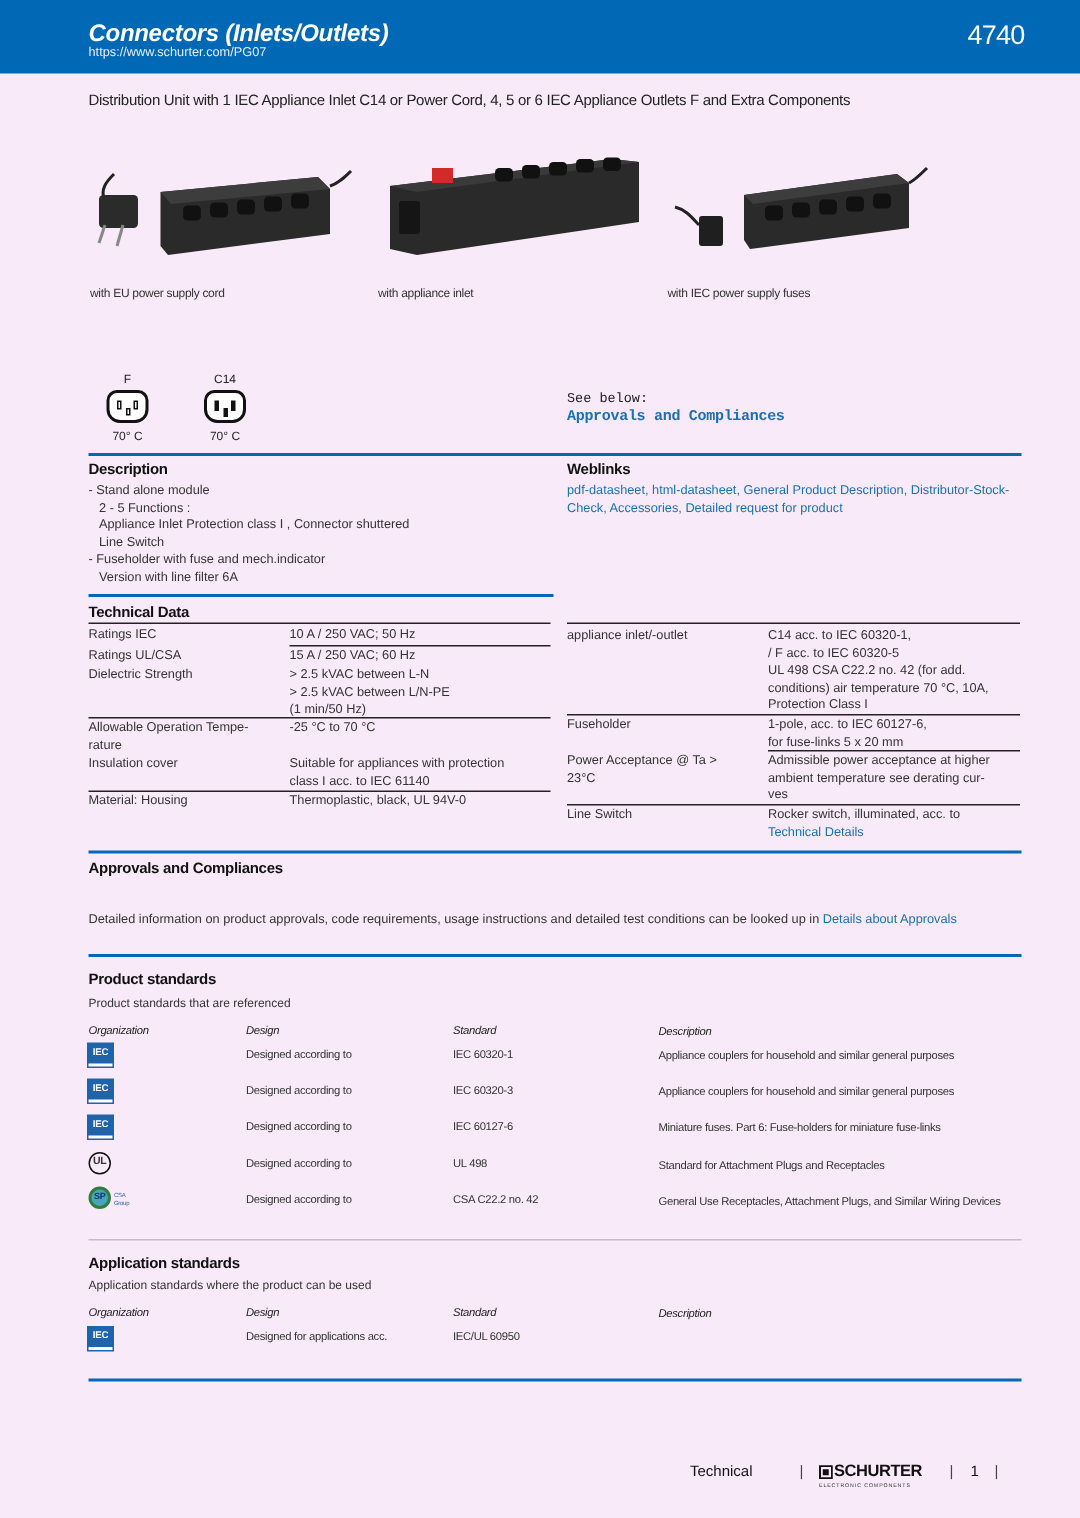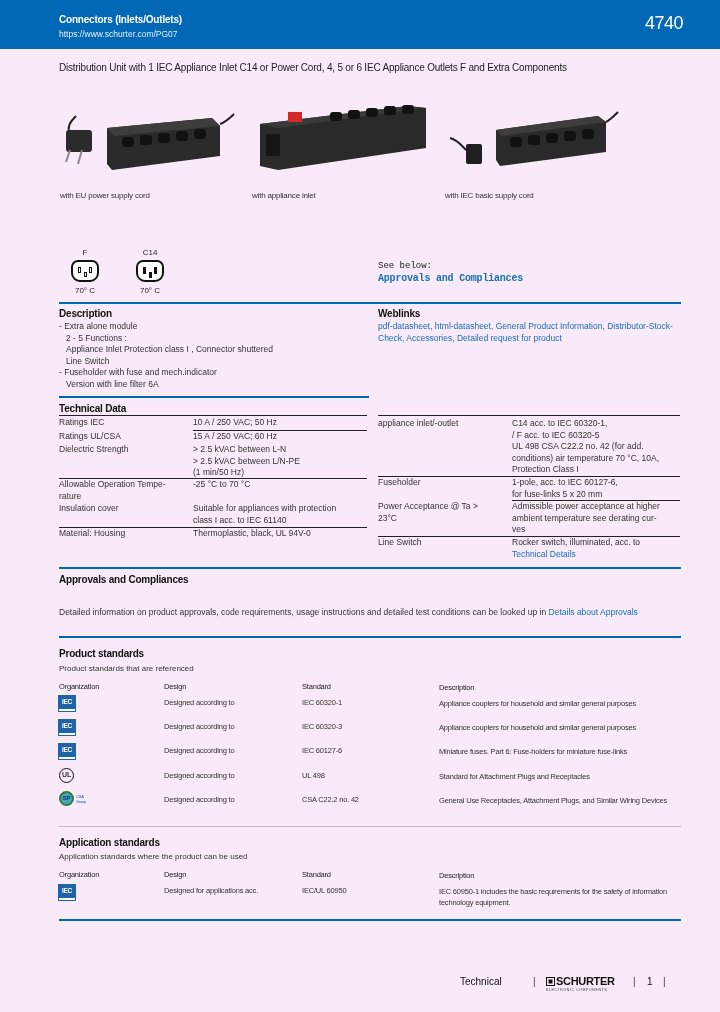--- a/index.html
+++ b/index.html
@@ -1,21 +1,21 @@
 <!DOCTYPE html>
 <html><head>
 <meta charset="utf-8">
 <style>
   * { box-sizing: border-box; margin: 0; padding: 0; }
   html, body { width: 720px; height: 1012px; background: #f8eaf8; overflow: hidden; }
   body { font-family: "Liberation Sans", sans-serif; color: #222; font-size: 9px; position: relative; }
   a, .link { color: #1a6fb5; text-decoration: none; }
 
   .header { position: absolute; left: 0; top: 0; width: 720px; height: 49px; background: #0068b4; color: #fff; }
-  .header .title { position: absolute; left: 59px; top: 14px; font-size: 10px; font-weight: bold; letter-spacing: -0.2px; }
+  .header .title { position: absolute; left: 59px; top: 14px; font-size: 16px; font-weight: bold; letter-spacing: -0.2px; font-style: italic; }
   .header .url { position: absolute; left: 59px; top: 29px; font-size: 8.5px; color: #e6eef8; }
   .header .num { position: absolute; right: 37px; top: 13px; font-size: 18px; letter-spacing: -0.5px; }
 
   .subtitle { position: absolute; left: 59px; top: 61px; width: 510px; font-size: 10px; line-height: 13px; letter-spacing: -0.2px; }
 
   .product { position: absolute; }
   .cap { position: absolute; top: 191px; font-size: 8px; color: #333; letter-spacing: -0.2px; }
 
   .conn { position: absolute; top: 248px; width: 34px; text-align: center; font-size: 8px; }
   .conn .lbl { height: 11px; }
@@ -35,21 +35,21 @@
 
   .td { position: absolute; font-size: 8.5px; line-height: 11.5px; color: #333; }
 
   .stdtbl { position: absolute; left: 59px; font-size: 7.5px; color: #333; letter-spacing: -0.2px; }
   .stdtbl .row { position: absolute; left: 0; width: 640px; height: 20px; }
   .stdtbl .c { position: absolute; }
   .stdtbl .c1 { left: 0; }
   .stdtbl .c2 { left: 105px; }
   .stdtbl .c3 { left: 243px; }
   .stdtbl .c4 { left: 380px; width: 255px; line-height: 11px; }
-  .stdtbl .hdr { font-size: 7.5px; color: #222; }
+  .stdtbl .hdr { font-size: 7.5px; color: #222; font-style: italic; }
 
   .iec { display: inline-block; width: 16px; height: 15px; background: #1f63a8; color: #fff; font-size: 6.5px; font-weight: bold; text-align: center; line-height: 12px; border-bottom: 2px solid #fff; box-shadow: 0 0 0 1px #1f63a8; }
   .ul { display: inline-block; width: 15px; height: 15px; border: 1.5px solid #111; border-radius: 50%; font-size: 7px; font-weight: bold; text-align: center; line-height: 12px; }
   .csa { display: inline-flex; align-items: center; gap: 2px; }
   .csa .ring { width: 15px; height: 15px; border-radius: 50%; background: #4aa3b8; border: 2px solid #2f7d3b; color: #003b70; font-size: 6px; font-weight: bold; text-align: center; line-height: 11px; }
   .csa .txt { font-size: 4px; color: #1f63a8; line-height: 5px; }
 
   .footer { position: absolute; top: 976px; font-size: 10px; color: #111; }
 </style>
 </head>
@@ -104,21 +104,21 @@
       <rect x="80" y="25" width="12" height="10" rx="3"></rect>
       <rect x="98" y="23" width="12" height="10" rx="3"></rect>
       <rect x="116" y="21" width="12" height="10" rx="3"></rect>
       <rect x="134" y="19" width="12" height="10" rx="3"></rect>
     </g>
   <path d="M158 12 C 162 10, 166 6, 170 2" stroke="#222" stroke-width="2" fill="none"></path>
 </svg>
 
 <div class="cap" style="left:60px">with EU power supply cord</div>
 <div class="cap" style="left:252px">with appliance inlet</div>
-<div class="cap" style="left:445px">with IEC basic supply cord</div>
+<div class="cap" style="left:445px">with IEC power supply fuses</div>
 
 <div class="conn" style="left:68px">
   <div class="lbl">F</div>
   <div class="sock">
     <span style="position:absolute;left:5px;top:5px;width:3px;height:6px;border:1px solid #111"></span>
     <span style="position:absolute;left:11px;top:10px;width:3px;height:5px;border:1px solid #111"></span>
     <span style="position:absolute;right:5px;top:5px;width:3px;height:6px;border:1px solid #111"></span>
   </div>
   <div class="temp">70° C</div>
 </div>
@@ -134,34 +134,34 @@
 
 <div class="seebelow">
   <div>See below:</div>
   <div class="l2">Approvals and Compliances</div>
 </div>
 
 <div class="rule" style="left:59px;top:302px;width:622px"></div>
 
 <div class="sec-title" style="left:59px;top:308px">Description</div>
 <div class="desc">
-  <div>- Extra alone module</div>
+  <div>- Stand alone module</div>
   <div style="padding-left:7px">  2 - 5 Functions :</div>
   <div style="padding-left:7px">  Appliance Inlet Protection class I , Connector shuttered</div>
   <div style="padding-left:7px">  Line Switch</div>
   <div>- Fuseholder with fuse and mech.indicator</div>
   <div style="padding-left:7px">  Version with line filter 6A</div>
 </div>
 <div class="rule" style="left:59px;top:396px;width:310px"></div>
 
 <div class="sec-title" style="left:378px;top:308px">Weblinks</div>
 <div class="weblinks">
   <span class="link">pdf-datasheet</span>,
   <span class="link">html-datasheet</span>,
-  <span class="link">General Product Information</span>,
+  <span class="link">General Product Description</span>,
   <span class="link">Distributor-Stock-Check</span>,
   <span class="link">Accessories</span>,
   <span class="link">Detailed request for product</span>
 </div>
 
 <div class="sec-title" style="left:59px;top:403px">Technical Data</div>
 <div class="hrule" style="left:59px;top:415px;width:308px"></div>
 <div class="hrule" style="left:378px;top:415px;width:302px"></div>
 
 <div class="td" style="left:59px;top:417px">Ratings IEC</div>
@@ -270,21 +270,20 @@
   <div class="row" style="top:0">
     <span class="c c1 hdr">Organization</span>
     <span class="c c2 hdr">Design</span>
     <span class="c c3 hdr">Standard</span>
     <span class="c c4 hdr">Description</span>
   </div>
   <div class="row" style="top:16px;height:30px">
     <span class="c c1" style="top:-1px"><span class="iec">IEC</span></span>
     <span class="c c2">Designed for applications acc.</span>
     <span class="c c3">IEC/UL 60950</span>
-    <span class="c c4">IEC 60950-1 includes the basic requirements for the safety of information technology equipment.</span>
   </div>
 </div>
 
 <div class="rule" style="left:59px;top:919px;width:622px"></div>
 
 <div class="footer" style="left:460px">Technical</div>
 <div class="footer" style="left:533px;color:#444">|</div>
 <div style="position:absolute;left:546px;top:975px">
   <div style="display:flex;align-items:center;gap:1px;font-size:11px;font-weight:bold;color:#111;letter-spacing:-0.3px">
     <span style="display:inline-block;width:9px;height:9px;background:#111;border:1px solid #111;box-shadow:inset 0 0 0 1.5px #f8eaf8"></span>

